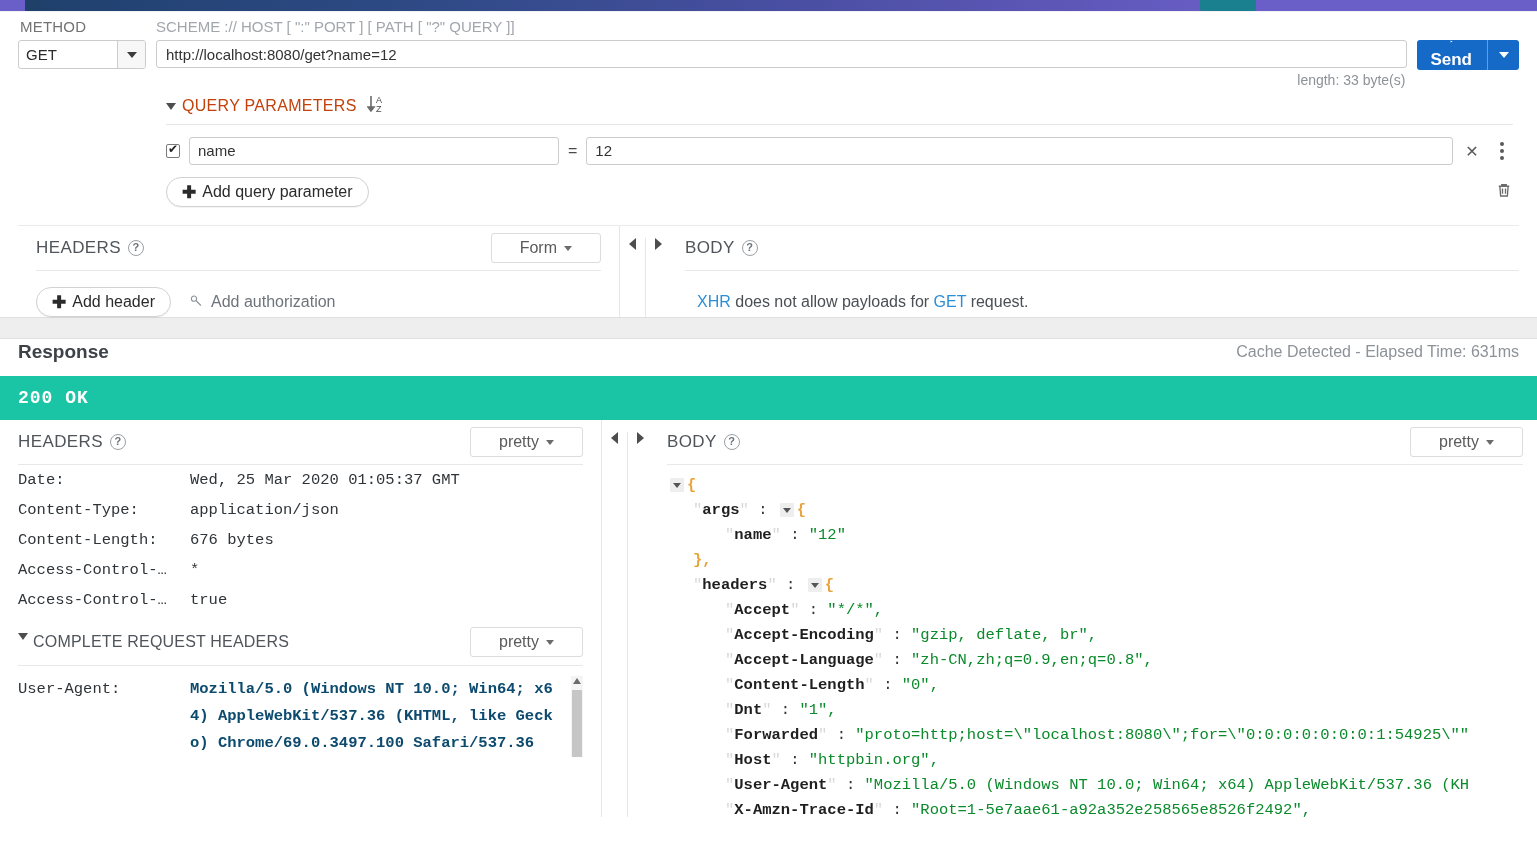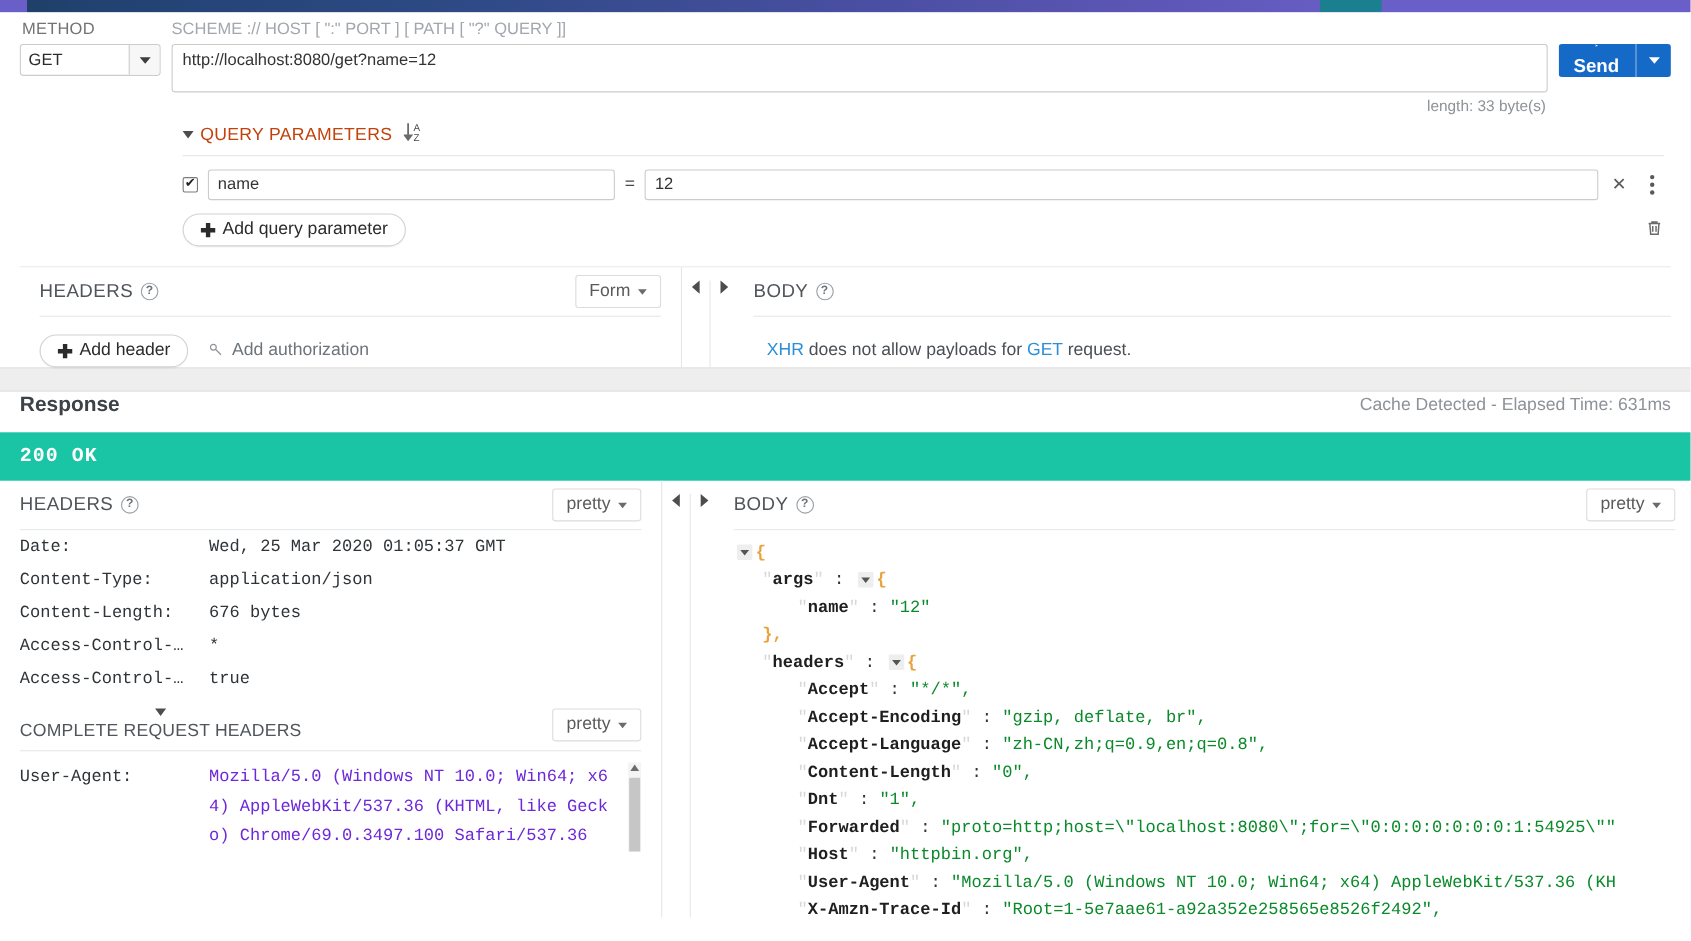--- a/index.html
+++ b/index.html
@@ -30,21 +30,21 @@
 
   .method-select { position:relative; display:flex; align-items:stretch; height:29px; margin-top:4px;
     border:1px solid #ccc; border-radius:3px; background:#fff; overflow:hidden; }
   .method-select .val { flex:1; font-size:15px; color:#2b2b2b; line-height:27px; padding-left:7px; }
   .method-select .caret-btn { width:28px; border-left:1px solid #ccc; background:#f7f7f7;
     display:flex; align-items:center; justify-content:center; }
   .caret { width:0; height:0; border-left:5px solid transparent; border-right:5px solid transparent;
     border-top:6px solid #3c3c3c; }
 
   .url-col { flex:1; min-width:0; }
-  .url-input { height:44px; margin-top:4px; border:1px solid #ccc; border-radius:3px; background:#fff;
+  .url-input { height:28px; margin-top:4px; border:1px solid #ccc; border-radius:3px; background:#fff;
     font-size:15px; color:#333; line-height:27px; padding-left:9px; overflow:hidden; white-space:nowrap; }
   .len-note { text-align:right; font-size:14px; color:#8d9298; padding-top:4px; padding-right:2px; }
 
   .send-col { flex:0 0 auto; padding-top:22px; }
   .send-wrap { display:flex; height:30px; border-radius:3px; overflow:hidden; }
   .send-btn { background:#1569c7; color:#fff; font-size:17px; font-weight:600; display:flex; align-items:center;
     gap:7px; padding:0 15px 0 13px;flex-direction:column; }
   .send-split { background:#1569c7; width:32px; display:flex; align-items:center; justify-content:center;
     border-left:1px solid rgba(255,255,255,.35); }
   .send-split .caret { border-top-color:#fff; }
@@ -78,21 +78,21 @@
   .trash { width:18px; height:18px; }
 
   
   .hb-split { display:flex; margin-top:18px; border-top:1px solid #e9ebed; }
   .hb-left { width:602px; flex:0 0 602px; padding:0 18px 0 18px; border-right:1px solid #e4e6e8; }
   .hb-right { flex:1; padding-left:14px; }
   .sec-head { display:flex; align-items:center; justify-content:space-between; height:44px; }
   .sec-title { display:flex; align-items:center; gap:7px; font-size:17px; color:#4f555b; letter-spacing:.4px; }
   .qmark { width:16px; height:16px; border:1.4px solid #9aa0a6; border-radius:50%; color:#6d7378;
     font-size:11px; line-height:13px; text-align:center; font-weight:600; }
-  .drop { display:inline-flex; align-items:center; gap:7px; height:30px; padding:0 12px; border:1px solid #dcdcdc;
+  .drop { display:inline-flex; align-items:center; gap:7px; height:30px; padding:0 28px; border:1px solid #dcdcdc;
     border-radius:3px; background:#fff; font-size:16px; color:#5a5a5a; }
   .drop .tri { width:0;height:0;border-left:4px solid transparent;border-right:4px solid transparent;border-top:5px solid #6b6b6b; }
   .sec-rule { border-bottom:1px solid #e6e8ea; }
 
   .collapse-handles { display:flex; align-items:flex-start; padding-top:12px; }
   .tri-left { width:0;height:0;border-top:6px solid transparent;border-bottom:6px solid transparent;border-right:7px solid #4d4d4d; margin:0 9px; }
   .tri-right { width:0;height:0;border-top:6px solid transparent;border-bottom:6px solid transparent;border-left:7px solid #4d4d4d; margin:0 9px; }
   .vdiv { width:1px; align-self:stretch; background:#e4e6e8; }
 
   .hdr-actions { display:flex; align-items:center; gap:18px; margin-top:16px; }
@@ -113,25 +113,25 @@
   .resp-split { display:flex; }
   .resp-left { width:602px; flex:0 0 602px; padding:0 18px; border-right:1px solid #e4e6e8; }
   .resp-right { flex:1; padding-left:14px; }
 
   .kvlist { font-family:"Liberation Mono", monospace; font-size:15.5px; color:#2f3438; }
   .kv { display:flex; line-height:30px; }
   .kv .k { width:172px; flex:0 0 172px; white-space:nowrap; overflow:hidden; }
   .kv .v { white-space:nowrap; }
 
   .crh-head { display:flex; align-items:center; justify-content:space-between; height:46px; margin-top:4px; }
-  .crh-title { display:flex; align-items:center; gap:5px; font-size:16px; color:#4f555b; letter-spacing:.2px;flex-direction:column; }
+  .crh-title { display:flex; align-items:flex-start; gap:5px; font-size:16px; color:#4f555b; letter-spacing:.2px; }
   .ua-row { display:flex; margin-top:10px; font-family:"Liberation Mono", monospace; font-size:15.5px; }
   .ua-key { width:172px; flex:0 0 172px; color:#2f3438; line-height:27px; }
-  .ua-val { position:relative; flex:1; color:#6d28d9; line-height:27px; word-break:break-all; padding-right:18px;
-    max-height:108px; overflow:hidden; }
+  .ua-val { position:relative; flex:1; color:#0c4a6e; line-height:27px; word-break:break-all; padding-right:18px;
+    max-height:108px; overflow:hidden;font-weight:bold; }
   .ua-scroll { position:absolute; right:0; top:0; width:12px; height:108px; background:#f4f4f4; }
   .ua-scroll .thumb { position:absolute; left:1px; top:14px; width:10px; height:84px; background:#c6c6c6; border-radius:1px; }
   .ua-scroll .up { position:absolute; left:2px; top:2px; width:0;height:0;
     border-left:4px solid transparent;border-right:4px solid transparent;border-bottom:6px solid #6b6b6b; }
 
   
   .json { font-family:"Liberation Mono", monospace; font-size:15.5px; line-height:25px; color:#222;
     padding-top:8px; white-space:nowrap; overflow:hidden; height:352px; }
   .jrow { display:block; }
   .ind1 { padding-left:26px; }

